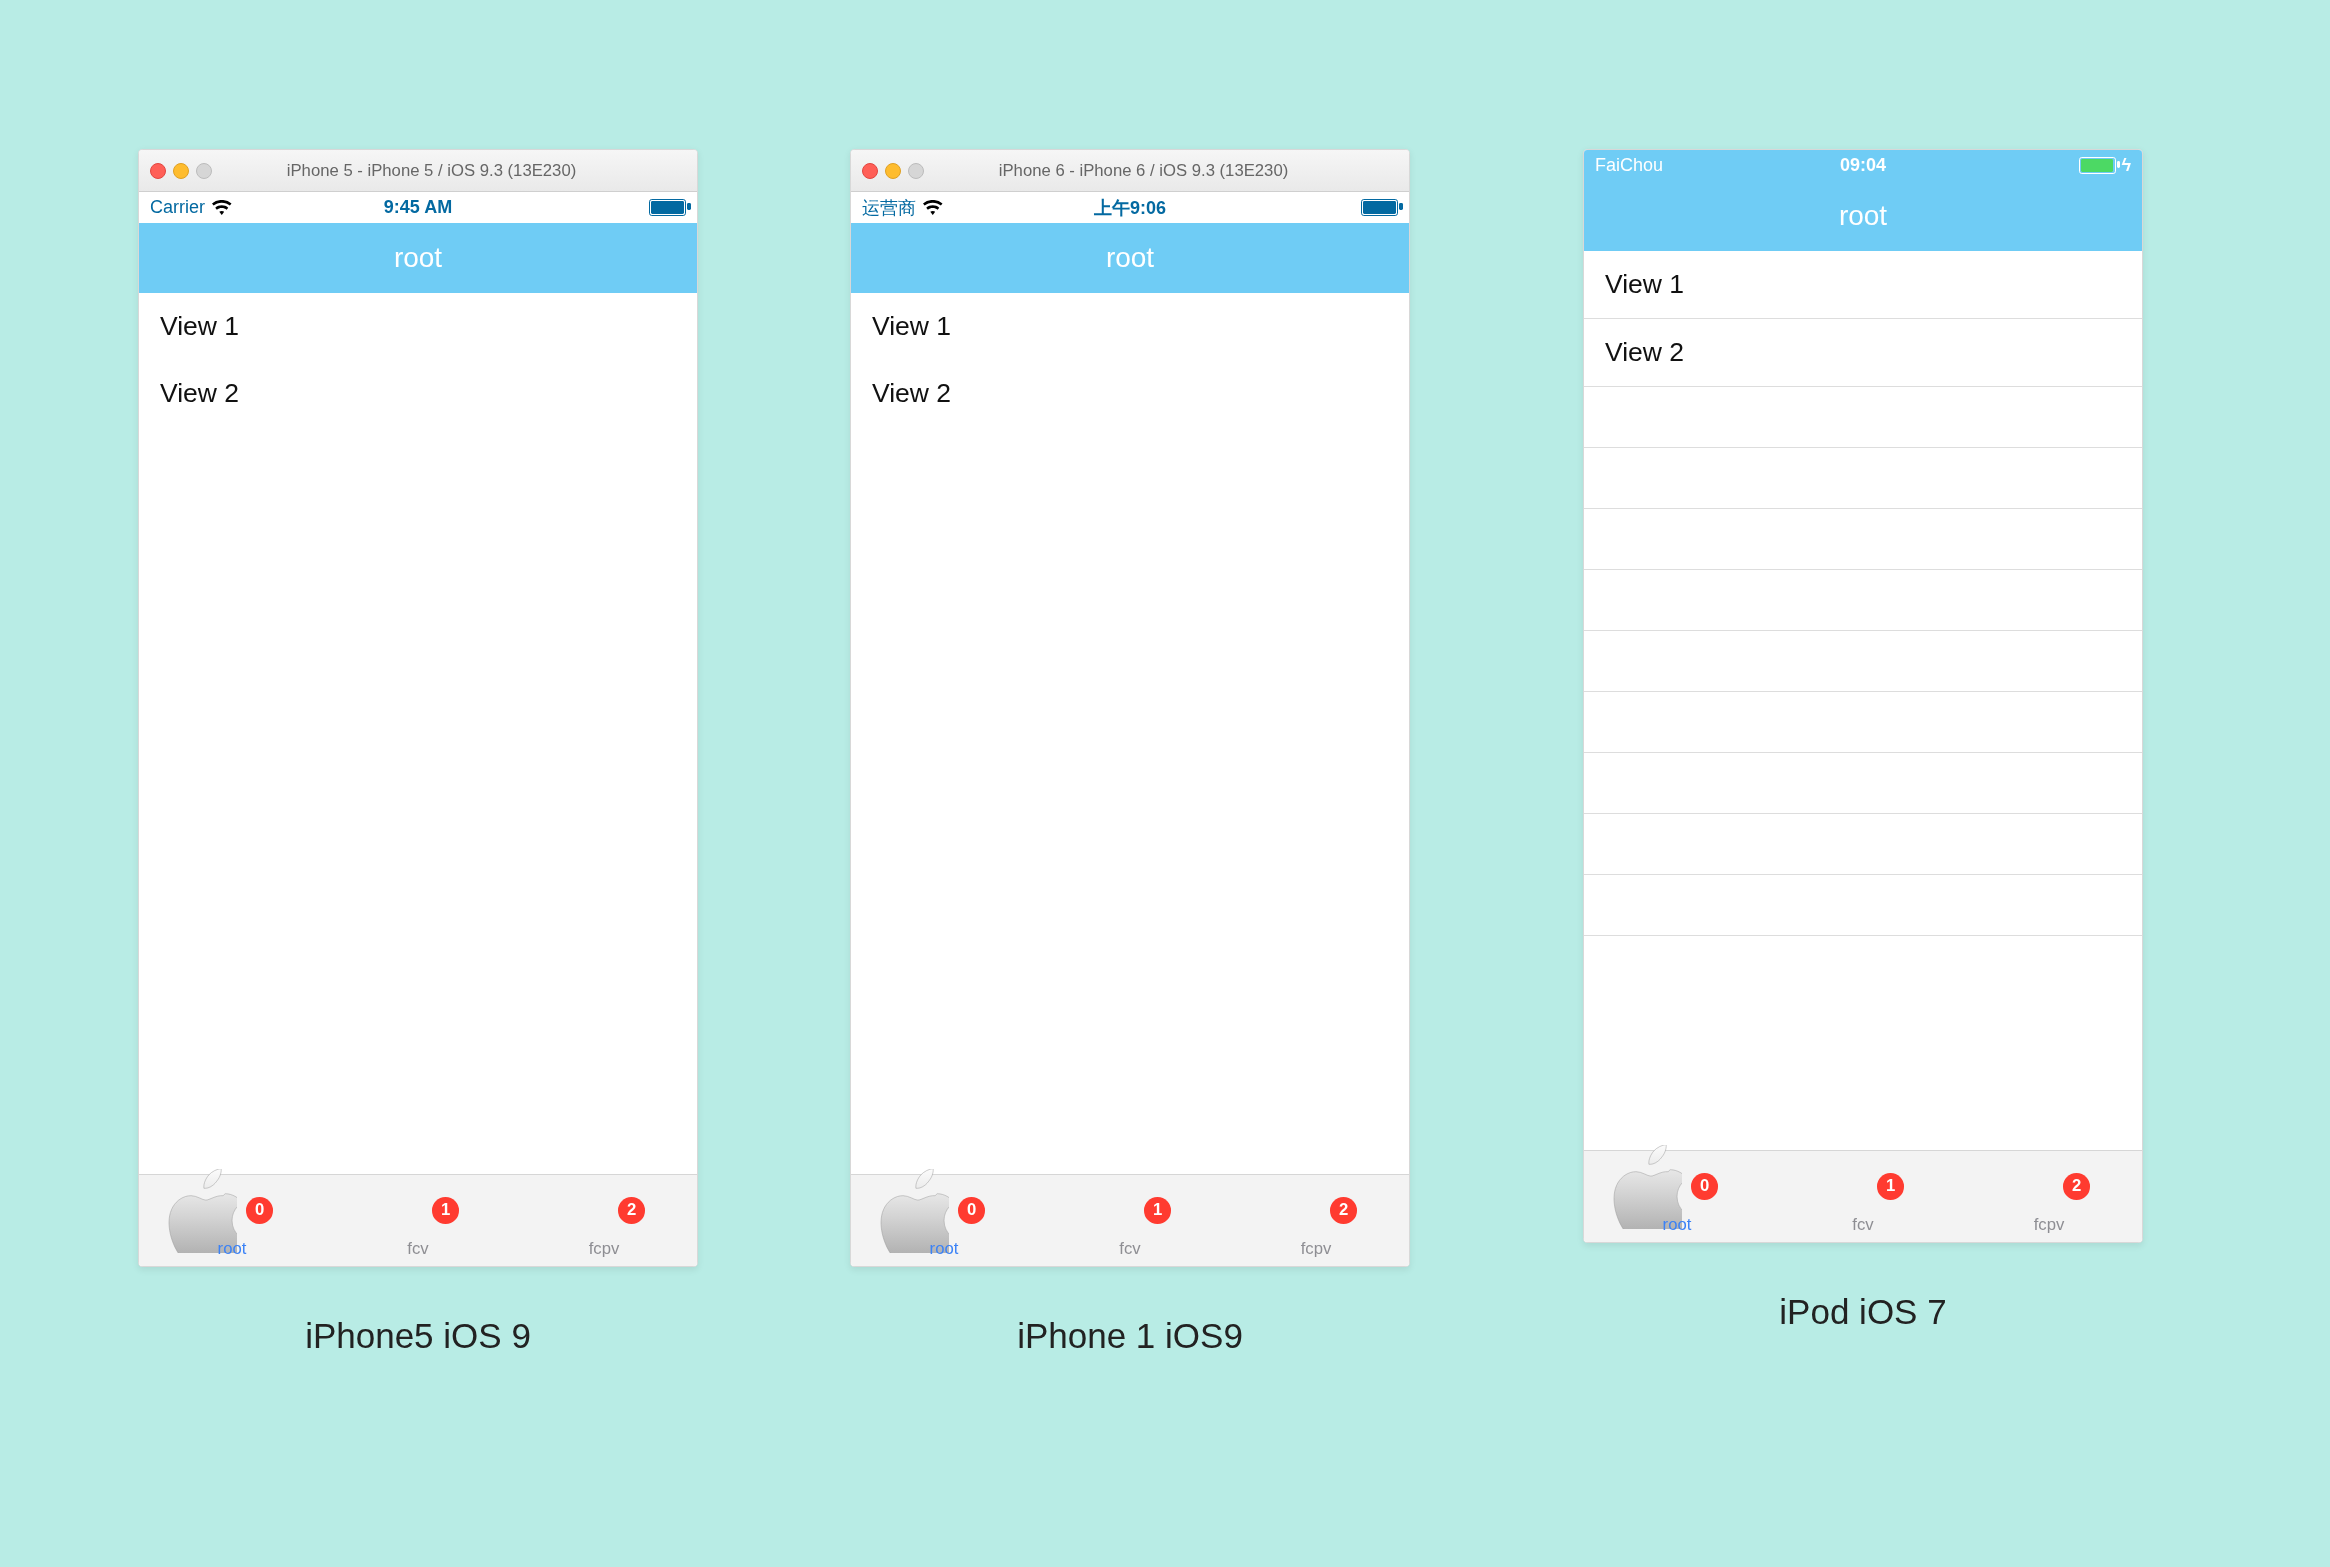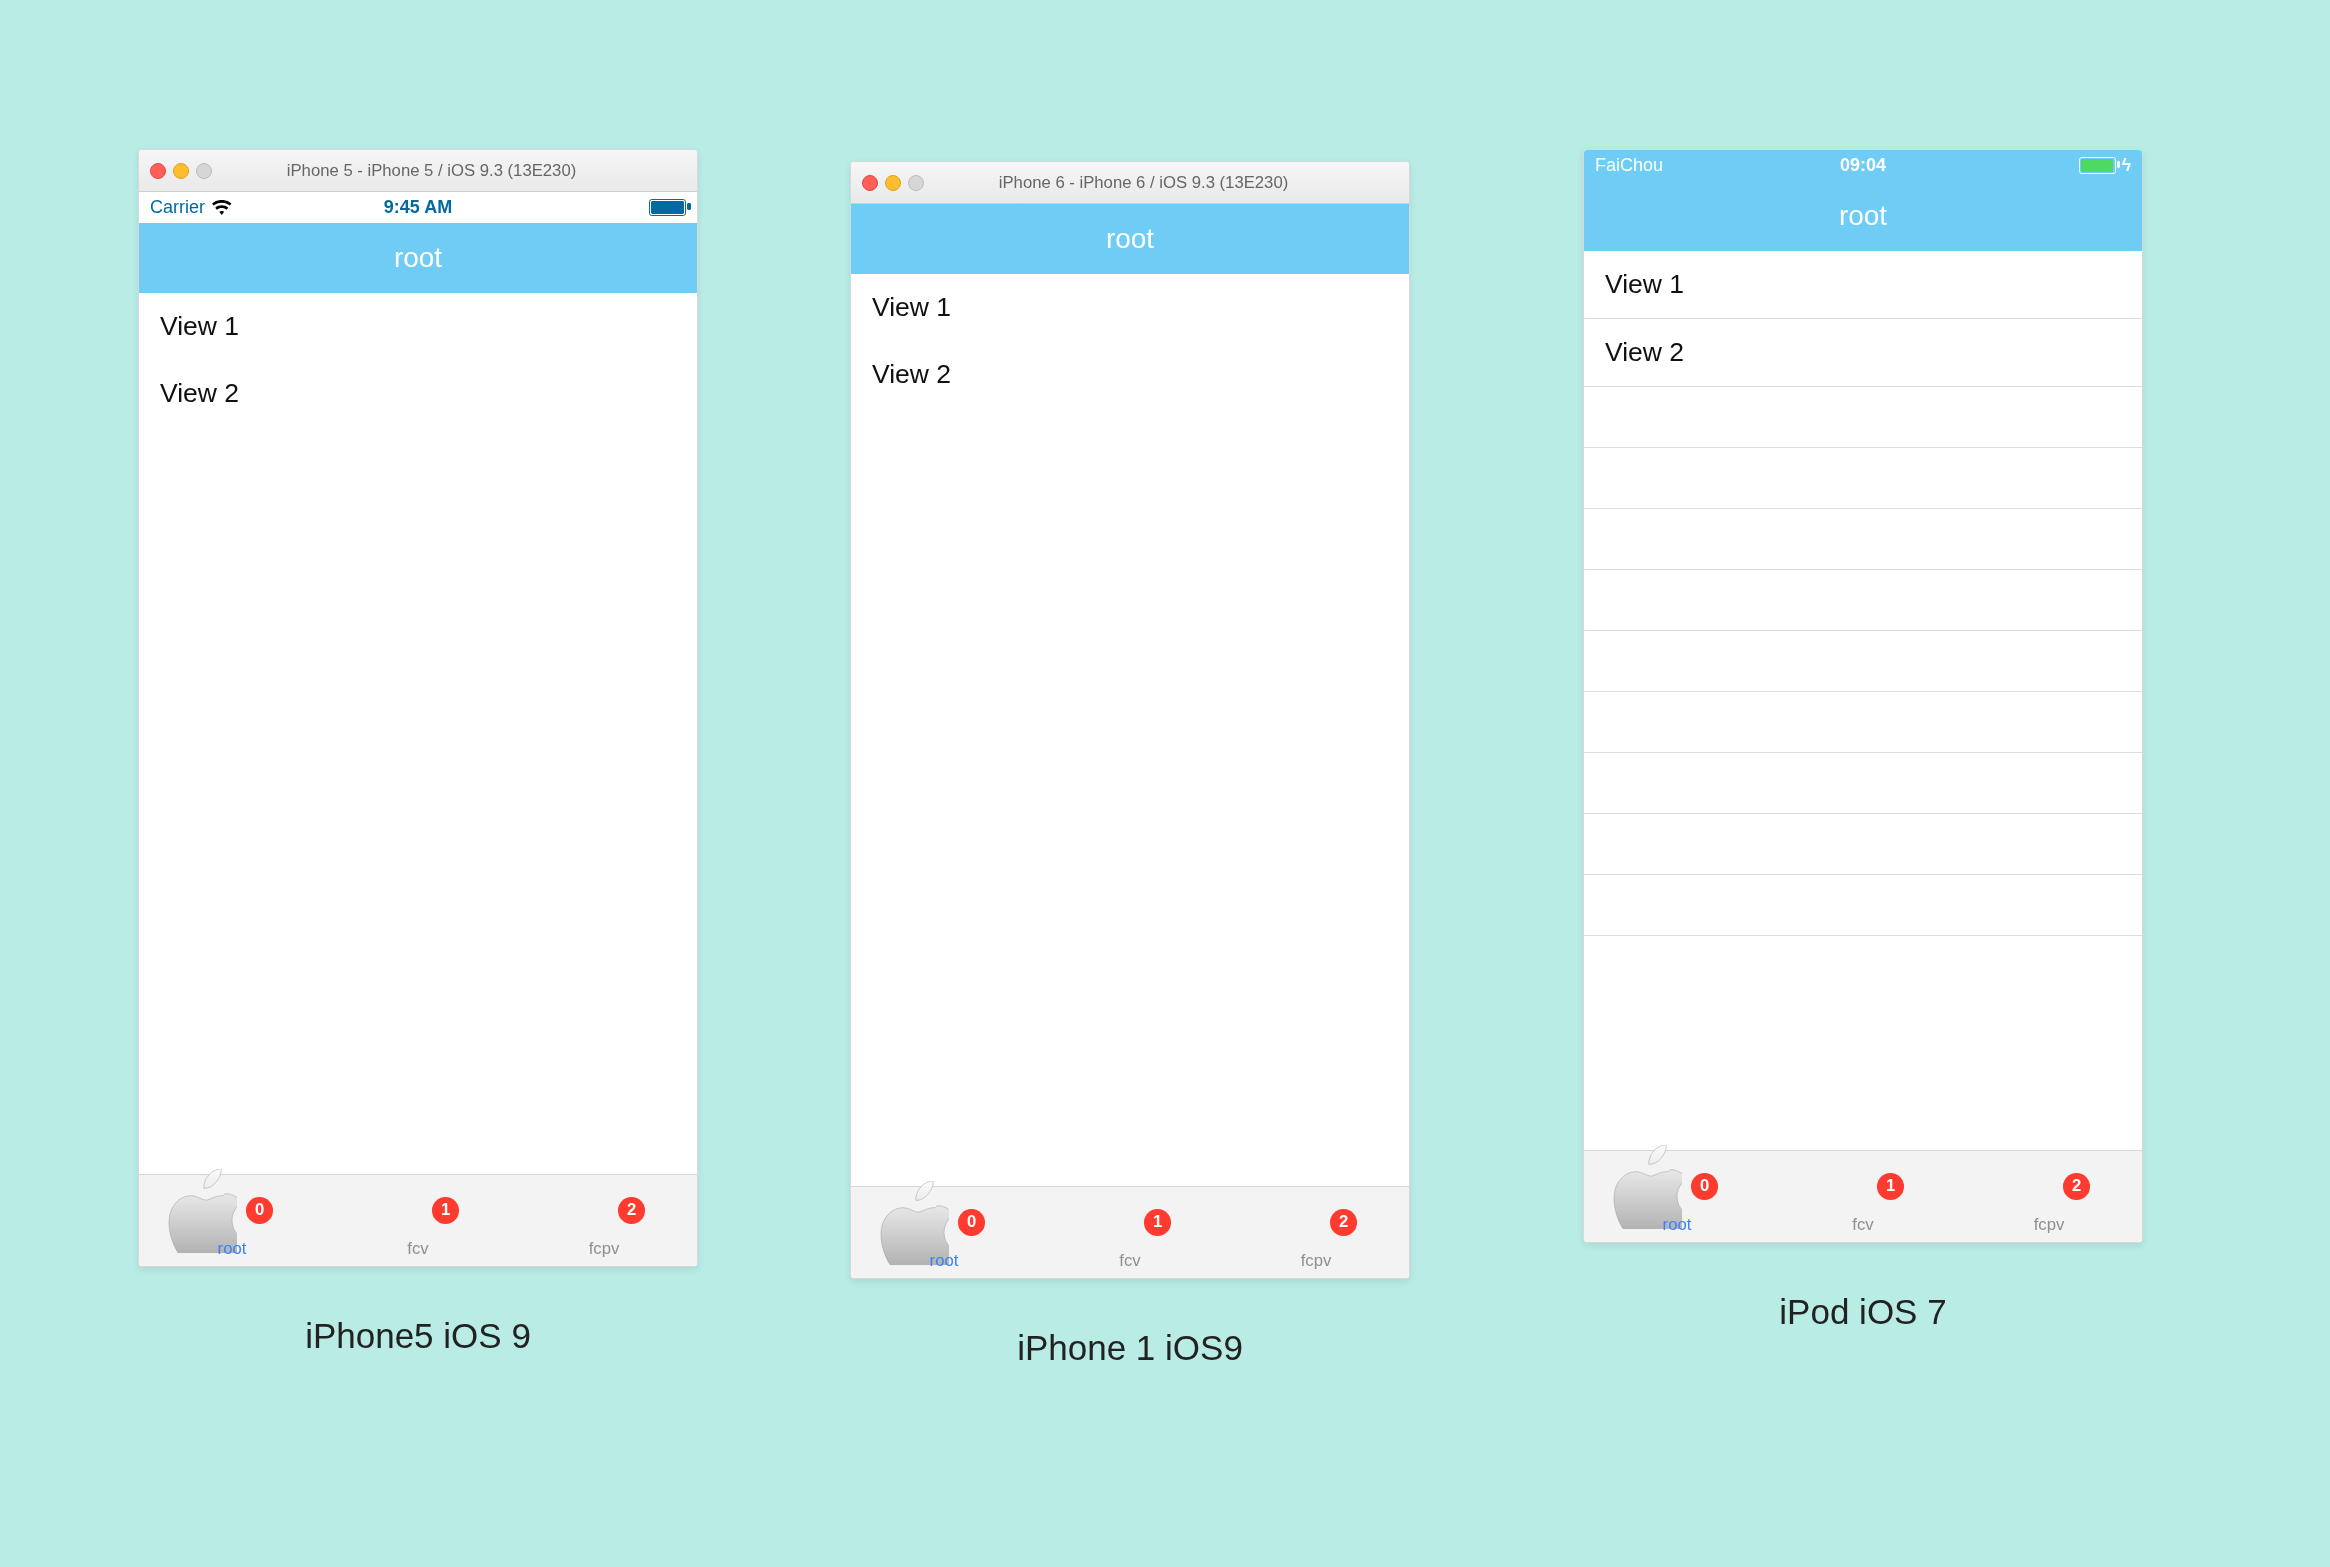--- a/index.html
+++ b/index.html
@@ -215,30 +215,47 @@
             <div class="tab">
       <div class="badge">2</div>
       <span>fcpv</span>
             </div>
           </div>
         </div>
       </div>
       <div class="caption">iPhone5 iOS 9</div>
     </div>
     <div class="device-col" style="left: 850px; top: 149px;">
-      <div class="sim" style="height: 1116px; margin-top: 12px;">
+      <div class="sim" style="height: 1116px;">
         <div class="macbar">
       <div class="traffic">
         <div class="dot red"></div>
         <div class="dot yel"></div>
         <div class="dot grn"></div>
       </div>
       <div class="mtitle">iPhone 6 - iPhone 6 / iOS 9.3 (13E230)</div>
         </div>
         <div class="screen">
+          <div class="statusbar">
+    <div class="sb-left">
+      <span>运营商</span>
+      <span class="wifi-ic">
+   <svg width="19.5" height="15.3" viewBox="0 0 24 18">
+    <path fill="#000" d="M12 18l3-4c-1.7-1.3-4.3-1.3-6 0l3 4zM4 9l2 2.5c3.3-2.7 8.7-2.7 12 0L20 9c-4.4-3.8-11.6-3.8-16 0zM0 4l2 2.5C7 1.7 17 1.7 22 6.5L24 4C17.4-2 6.6-2 0 4z"></path>
+   </svg>
+              </span>
+    </div>
+    <div class="sb-center">上午9:06</div>
+    <div class="sb-right">
+      <div class="battery ">
+                <div class="fill"></div>
+              </div>
+
+    </div>
+          </div>
           <div class="navbar">
             <span>root</span>
           </div>
           <div class="content">
             <div class="row">View 1</div>
             <div class="row">View 2</div>
           </div>
           <div class="tabbar">
             <div class="apple-logo"><svg viewBox="0 0 170 170">
     <defs>

